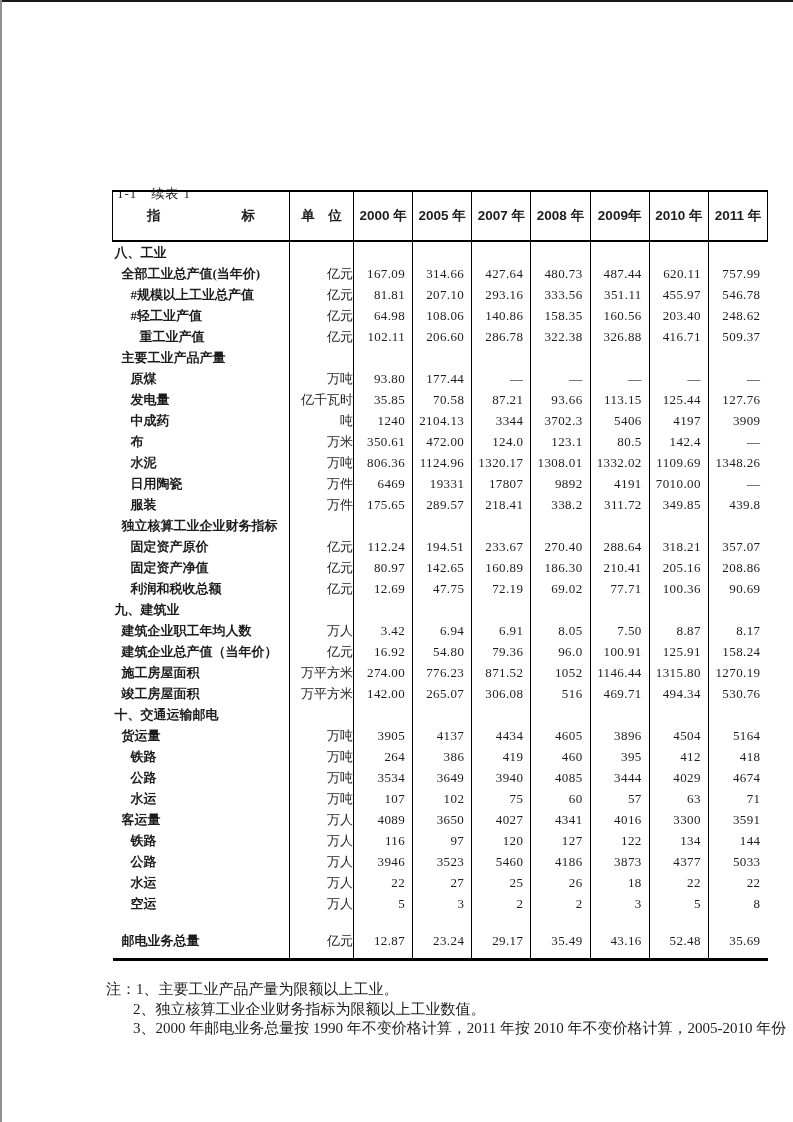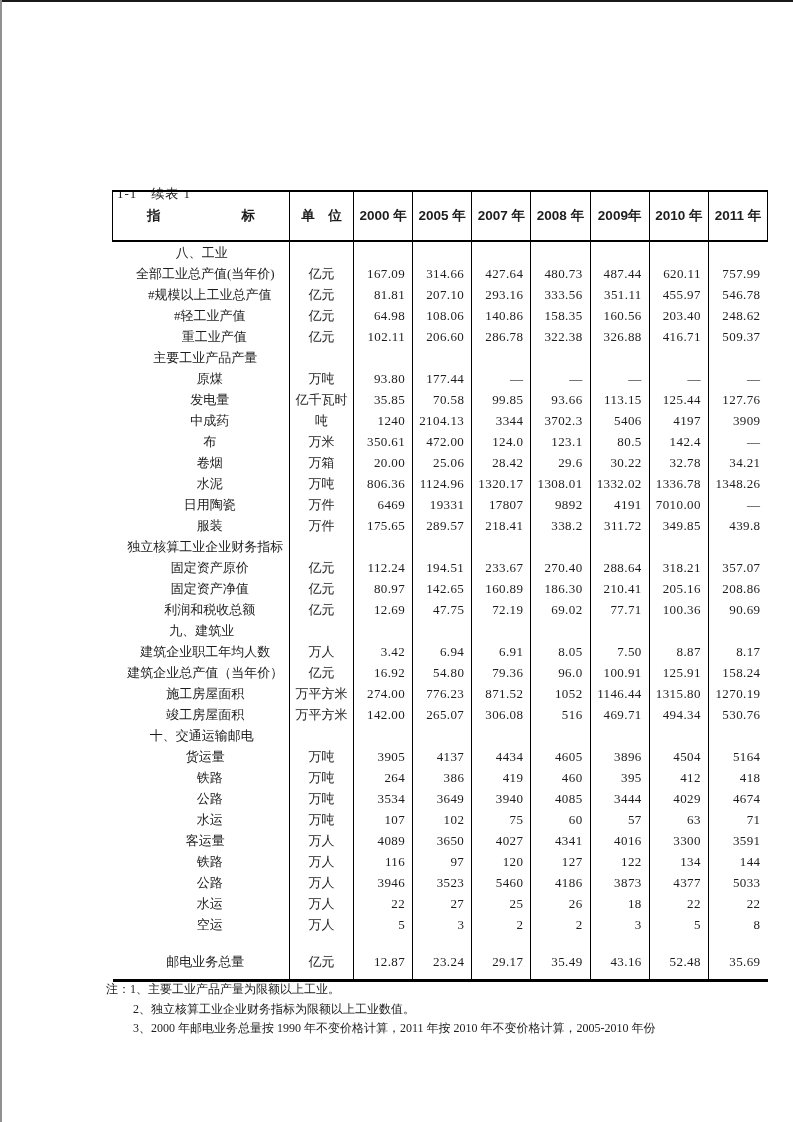--- a/index.html
+++ b/index.html
@@ -47,35 +47,35 @@
     height:21px;line-height:21px;
     padding:0;margin:0;
     border-left:1px solid #000;
     border-right:1px solid #000;
     white-space:nowrap;overflow:hidden;
     vertical-align:middle;
   }
   table.stat tbody td:first-child{border-left:none;}
   table.stat tbody td:last-child{border-right:none;}
 
-  table.stat tbody td.label{text-align:center;}
-  table.stat tbody td.unit{text-align:center;}
+  table.stat tbody td.label{text-align:left;font-weight:bold;}
+  table.stat tbody td.unit{text-align:right;}
   table.stat tbody td.val{text-align:right;padding-right:7px;letter-spacing:0.4px;}
 
   table.stat tbody td.ind0{padding-left:2px;}
   table.stat tbody td.ind1{padding-left:9px;}
   table.stat tbody td.ind2{padding-left:18px;}
   table.stat tbody td.ind3{padding-left:27px;}
 
   table.stat tbody tr.spacer td{height:16px;line-height:16px;}
   table.stat tbody tr:last-child td{padding-bottom:7px;}
 
   .notes{
     position:absolute;left:106px;top:980px;width:620px;
-    font-size:12px;line-height:19.5px;
+    font-size:15px;line-height:19.5px;
   }
   .notes .line{white-space:pre;}
   .notes .line.cont{margin-left:27px;}
 </style>
 </head>
 <body>
 
 <div class="page">
   <div class="edge-top"></div>
   <div class="edge-left"></div>
@@ -183,21 +183,21 @@
           <td class="val">—</td>
           <td class="val">—</td>
           <td class="val">—</td>
           <td class="val">—</td>
         </tr>
         <tr>
           <td class="label ind2">发电量</td>
           <td class="unit">亿千瓦时</td>
           <td class="val">35.85</td>
           <td class="val">70.58</td>
-          <td class="val">99.85</td>
+          <td class="val">87.21</td>
           <td class="val">93.66</td>
           <td class="val">113.15</td>
           <td class="val">125.44</td>
           <td class="val">127.76</td>
         </tr>
         <tr>
           <td class="label ind2">中成药</td>
           <td class="unit">吨</td>
           <td class="val">1240</td>
           <td class="val">2104.13</td>
@@ -212,39 +212,28 @@
           <td class="unit">万米</td>
           <td class="val">350.61</td>
           <td class="val">472.00</td>
           <td class="val">124.0</td>
           <td class="val">123.1</td>
           <td class="val">80.5</td>
           <td class="val">142.4</td>
           <td class="val">—</td>
         </tr>
         <tr>
-          <td class="label ind2">卷烟</td>
-          <td class="unit">万箱</td>
-          <td class="val">20.00</td>
-          <td class="val">25.06</td>
-          <td class="val">28.42</td>
-          <td class="val">29.6</td>
-          <td class="val">30.22</td>
-          <td class="val">32.78</td>
-          <td class="val">34.21</td>
-        </tr>
-        <tr>
           <td class="label ind2">水泥</td>
           <td class="unit">万吨</td>
           <td class="val">806.36</td>
           <td class="val">1124.96</td>
           <td class="val">1320.17</td>
           <td class="val">1308.01</td>
           <td class="val">1332.02</td>
-          <td class="val">1336.78</td>
+          <td class="val">1109.69</td>
           <td class="val">1348.26</td>
         </tr>
         <tr>
           <td class="label ind2">日用陶瓷</td>
           <td class="unit">万件</td>
           <td class="val">6469</td>
           <td class="val">19331</td>
           <td class="val">17807</td>
           <td class="val">9892</td>
           <td class="val">4191</td>

